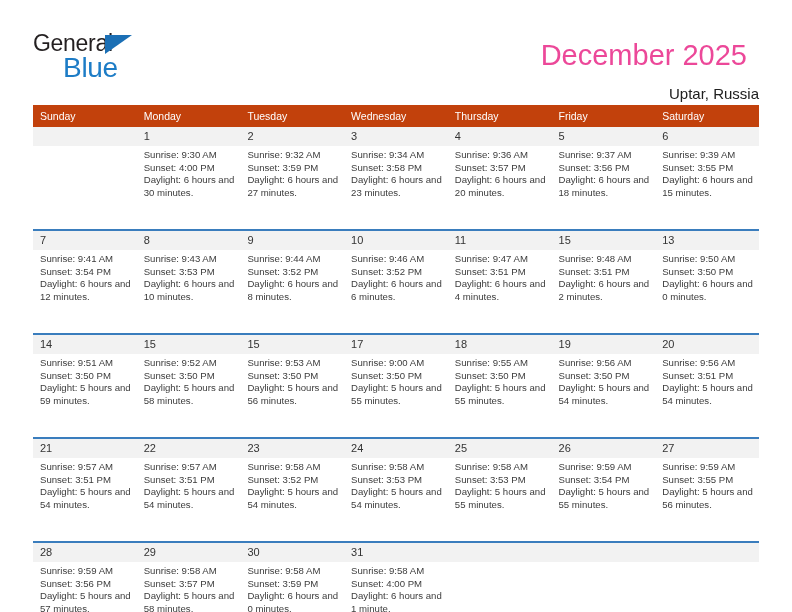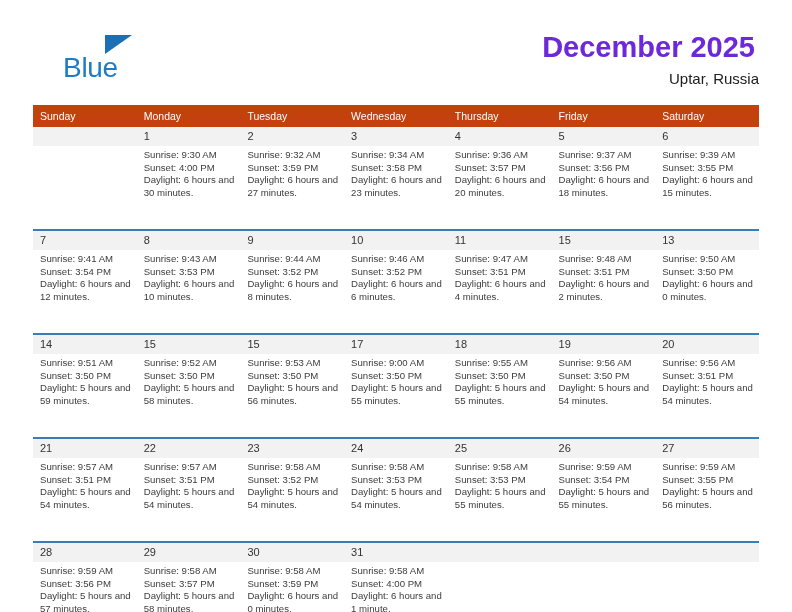--- a/index.html
+++ b/index.html
@@ -63,25 +63,25 @@
     color: #1d7cc6;
   }
   .title-block {
     position: absolute;
     right: 0;
     top: 0;
     text-align: right;
   }
   .cal-title {
     font-size: 29px;
-    color: #6d28d9;
+    color: #ec4899;
     line-height: 34px;
     white-space: nowrap;
-    font-weight: bold;
-    margin: 4px;
+    font-weight: normal;
+    margin: 12px;
   }
   .cal-location {
     font-size: 15px;
     color: #202020;
     line-height: 20px;
     margin-top: 5px;
     white-space: nowrap;
   }
 
   
@@ -143,20 +143,21 @@
   .row-last .cell-body { min-height: 58px; }
 </style>
 </head>
 <body>
 
 <div class="page">
 
   <div class="topbar">
 
     <div class="logo">
+      <span class="logo-general">General</span>
       <span class="logo-tri"></span>
       <span class="logo-blue">Blue</span>
     </div>
 
     <div class="title-block">
       <h1 class="cal-title">December 2025</h1>
       <div class="cal-location">Uptar, Russia</div>
     </div>
 
   </div>

